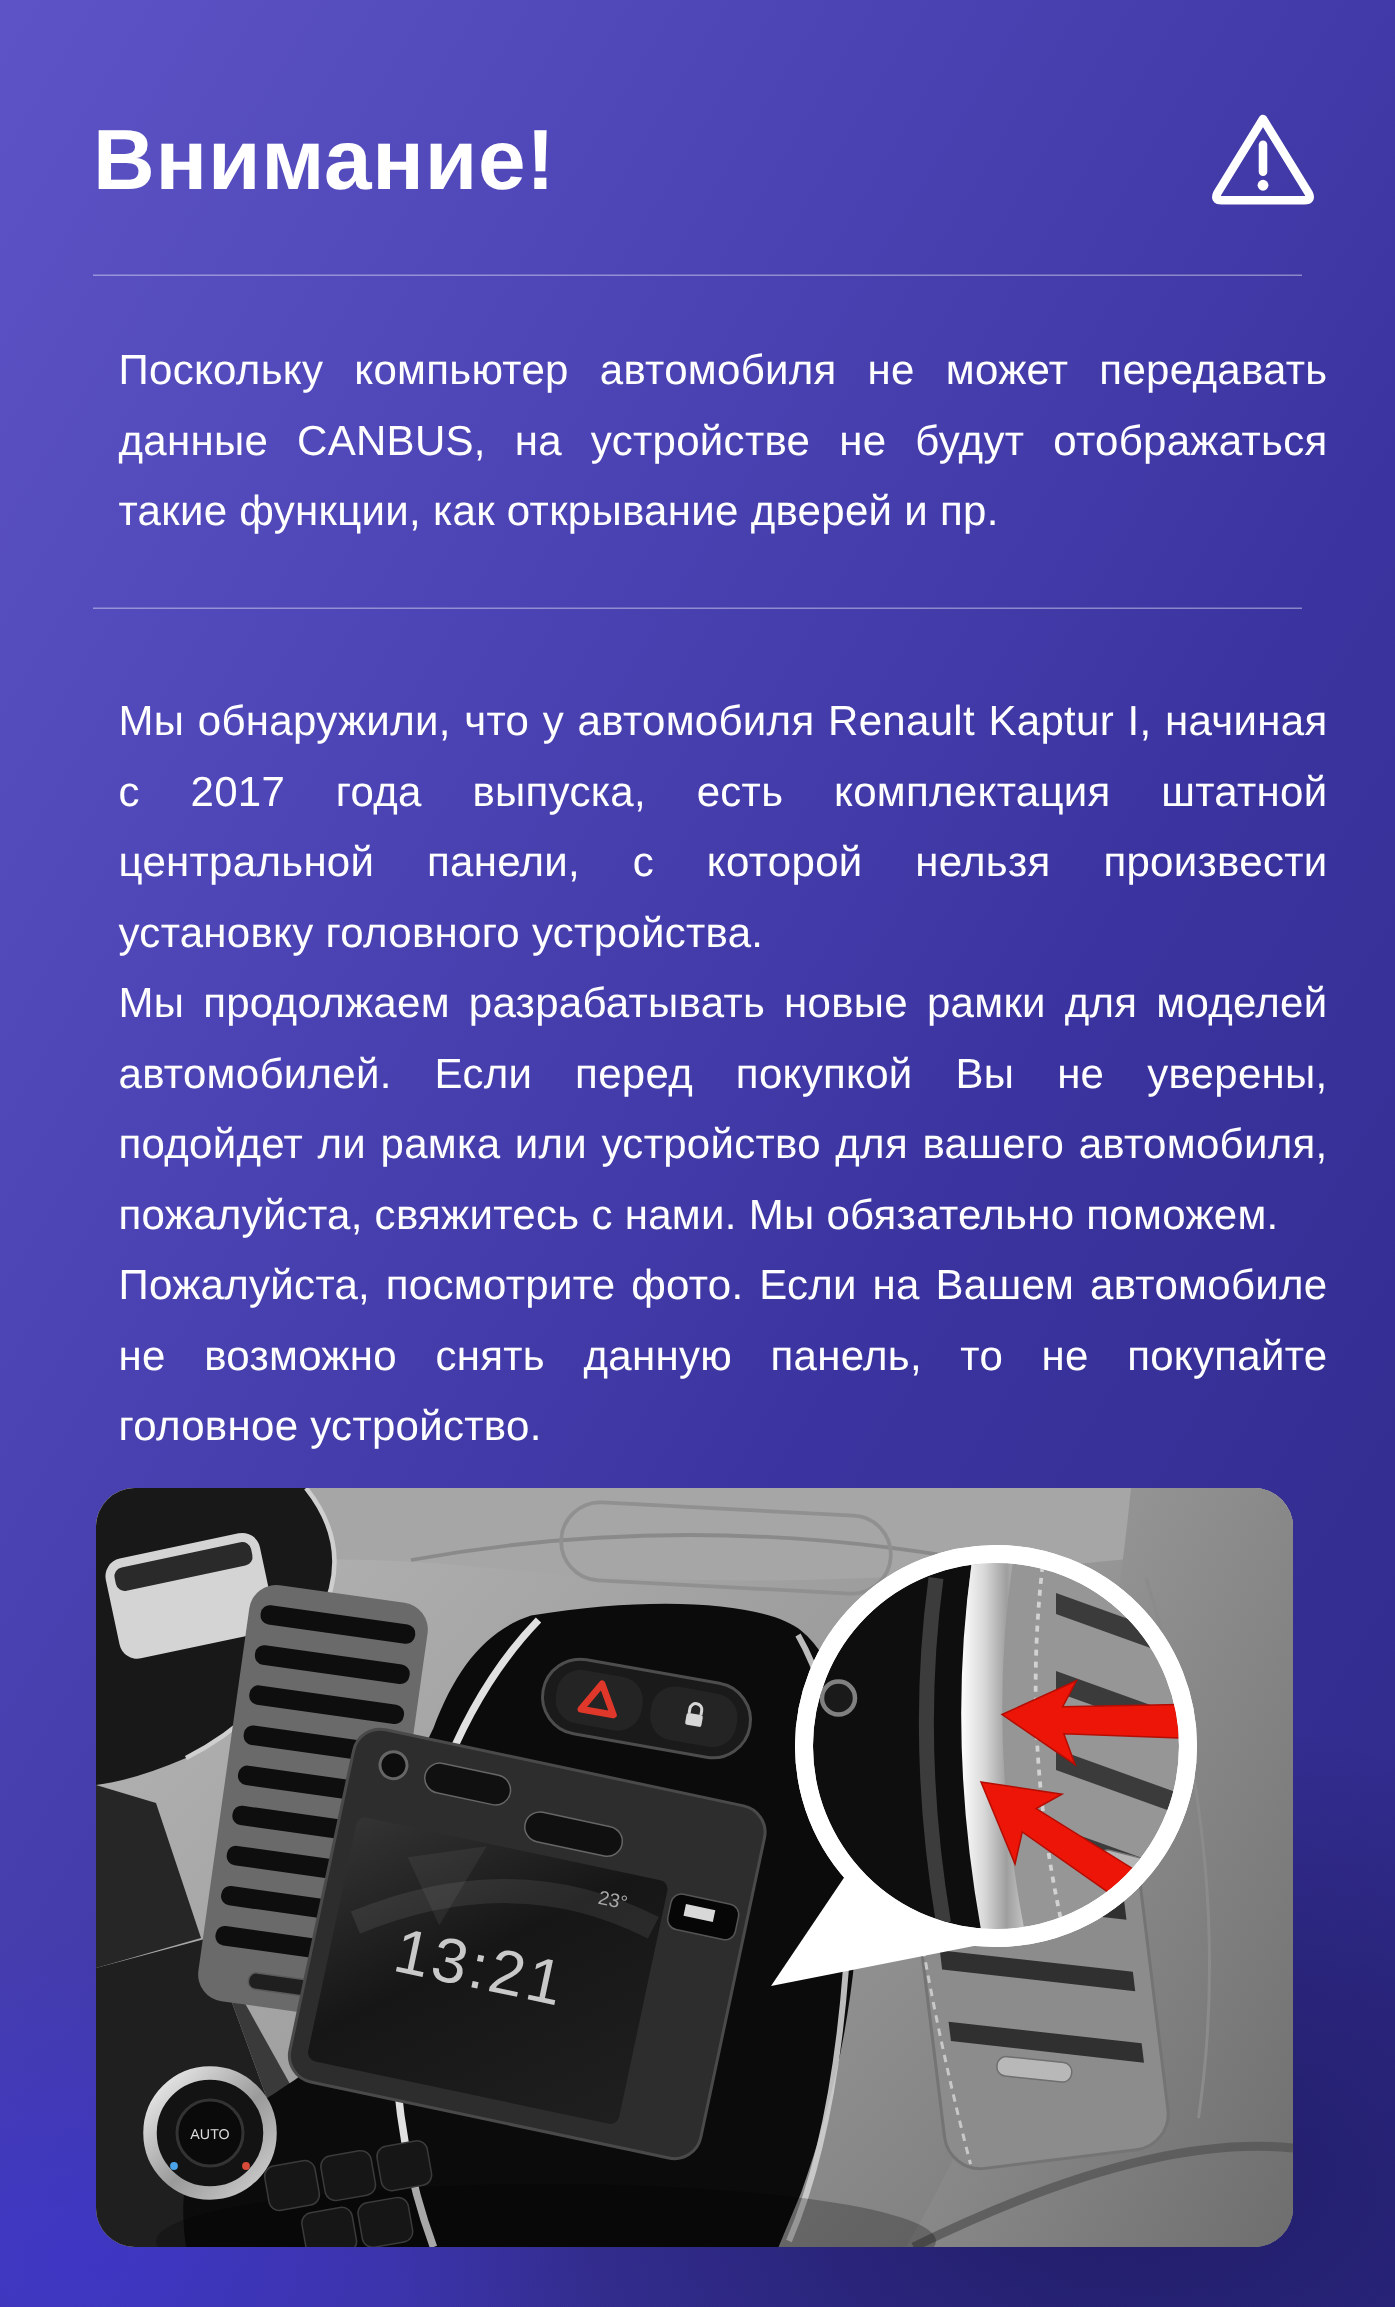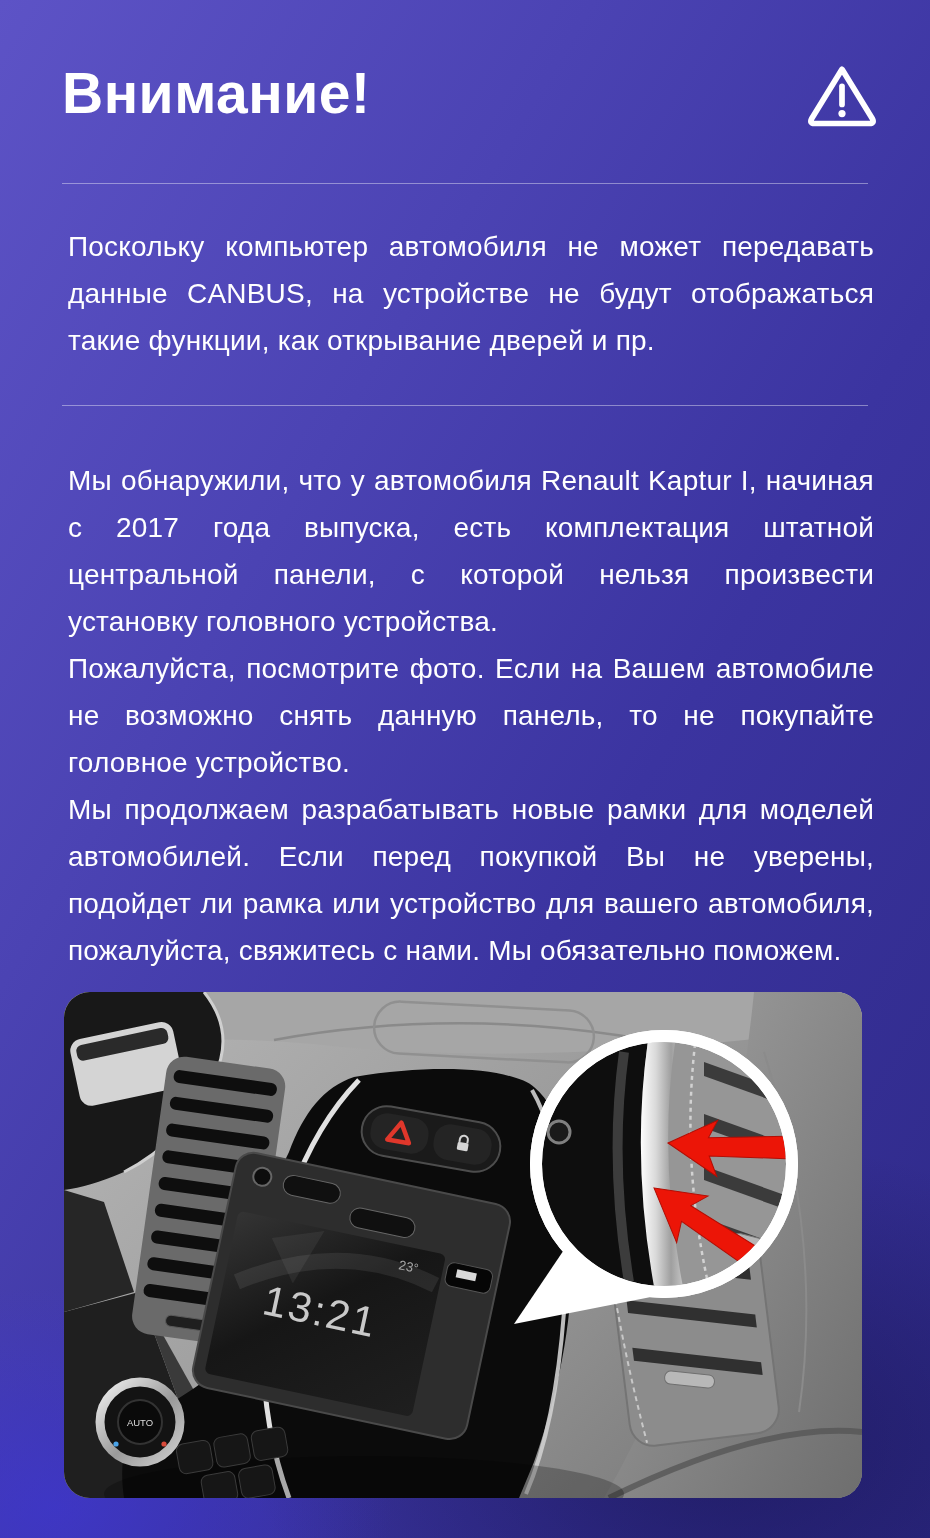--- a/index.html
+++ b/index.html
@@ -9,34 +9,34 @@
     overflow:hidden;
     font-family:"Liberation Sans", sans-serif;
     color:#ffffff;
     background:
       radial-gradient(520px 340px at 6% 98%, rgba(61,53,216,0.60), rgba(61,53,216,0) 65%),
       radial-gradient(680px 440px at 78% 94%, rgba(16,14,64,0.50), rgba(16,14,64,0) 70%),
       linear-gradient(121deg, #5d53c6 0%, #4b43b3 32%, #3b34a0 60%, #2e2987 100%);
   }
   .header{
     position:absolute;left:62px;right:50px;top:60px;
-    display:flex;justify-content:space-between;align-items:flex-start;height:80px;
+    display:flex;justify-content:space-between;align-items:flex-end;height:80px;
   }
   .title{
     margin:0;font-size:57px;font-weight:700;letter-spacing:0.5px;color:#fff;
   }
   .warn-icon{width:76px;height:70px;display:block;}
   .divider{
     position:absolute;left:62px;width:806px;height:1px;
     background:rgba(255,255,255,0.40);
   }
   .d1{top:183px;}
   .d2{top:405px;}
   .body-text{
-    position:absolute;left:68px;width:806px;
+    position:absolute;left:79px;width:806px;
     font-size:28px;line-height:47px;letter-spacing:0.2px;
     text-align:justify;color:#ffffff;
   }
   .body-text p{margin:0;}
   .p1{top:223px;}
   .block{top:445px;margin-top:12px;}
   .photo{
     position:absolute;left:64px;top:992px;width:798px;height:506px;
     border-radius:26px;overflow:hidden;background:#8d8d8d;
   }
@@ -59,22 +59,22 @@
   <div class="divider d1"></div>
 
   <div class="body-text p1">
     <p>Поскольку компьютер автомобиля не может передавать данные CANBUS, на устройстве не будут отображаться такие функции, как открывание дверей и пр.</p>
   </div>
 
   <div class="divider d2"></div>
 
   <div class="body-text block">
     <p>Мы обнаружили, что у автомобиля Renault Kaptur I, начиная с 2017 года выпуска, есть комплектация штатной центральной панели, с которой нельзя произвести установку головного устройства.</p>
+    <p>Мы продолжаем разрабатывать новые рамки для моделей автомобилей. Если перед покупкой Вы не уверены, подойдет ли рамка или устройство для вашего автомобиля, пожалуйста, свяжитесь с нами. Мы обязательно поможем.</p>
     <p>Пожалуйста, посмотрите фото. Если на Вашем автомобиле не возможно снять данную панель, то не покупайте головное устройство.</p>
-    <p>Мы продолжаем разрабатывать новые рамки для моделей автомобилей. Если перед покупкой Вы не уверены, подойдет ли рамка или устройство для вашего автомобиля, пожалуйста, свяжитесь с нами. Мы обязательно поможем.</p>
   </div>
 
   <figure class="photo" style="margin:0">
     <svg viewBox="0 0 798 506" preserveAspectRatio="none">
       <defs>
         <linearGradient id="gDash" x1="0" y1="0" x2="1" y2="0.6">
           <stop offset="0" stop-color="#b7b7b7"></stop>
             <stop offset="0.6" stop-color="#9a9a9a"></stop>
             <stop offset="1" stop-color="#7e7e7e"></stop>
         </linearGradient>

